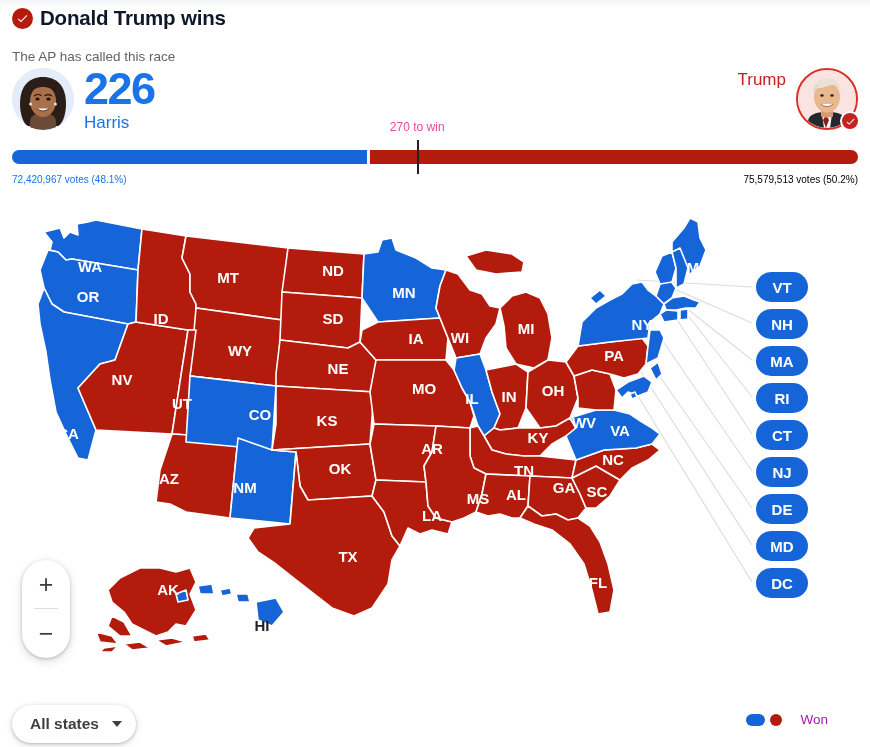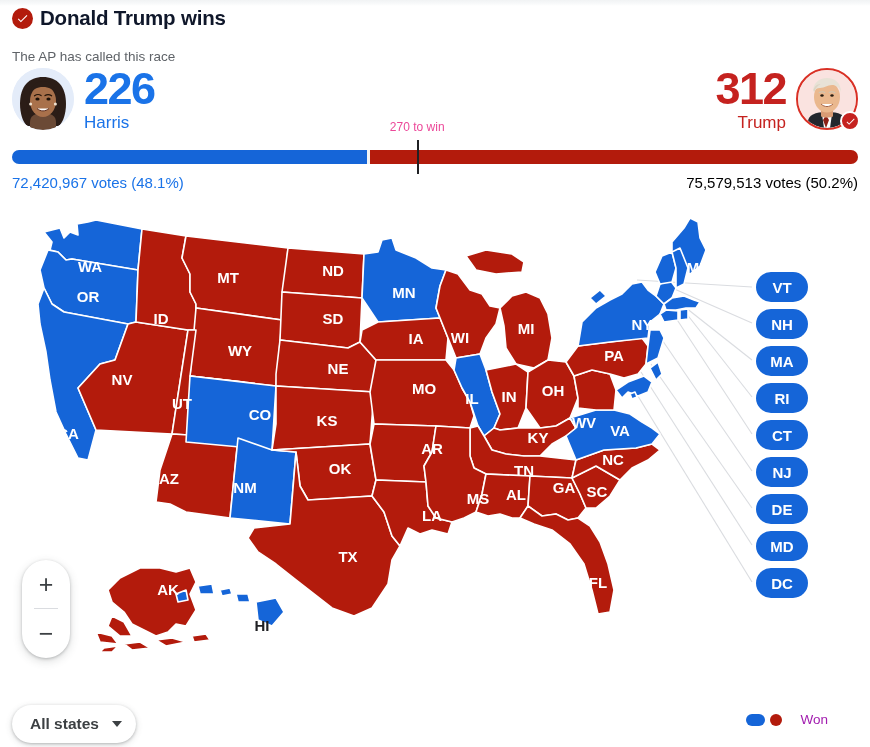--- a/index.html
+++ b/index.html
@@ -85,21 +85,21 @@
     position: absolute; top: 0; height: 14px;
     background: #B31B0C; border-radius: 0 7px 7px 0;
   }
   .tick {
     position: absolute; top: 18px; left: 405px;
     width: 2px; height: 34px; background: #202124;
   }
   .votes-row {
     position: absolute; top: 52px; left: 0; width: 846px;
     display: flex; justify-content: space-between;
-    font-size: 15px;
+    font-size: 10px;
   }
 
   
   .map-area { position: absolute; top: 212px; left: 0; width: 870px; height: 470px; }
   .map-svg { position: absolute; top: 0; left: 0; width: 870px; height: 470px; }
   .st { stroke: #ffffff; stroke-width: 1.6; stroke-linejoin: round; }
   .st.r { fill: #B31B0C; }
   .st.b { fill: #1565D8; }
   .st-label {
     font-family: "Liberation Sans", sans-serif;
@@ -214,21 +214,20 @@
         </div>
       </div>
       <div class="cand-nums l">
         <div class="ev blue-txt" style="color: rgb(26, 115, 232);">226</div>
         <div class="cand-name blue-txt" style="color: rgb(26, 115, 232);">Harris</div>
       </div>
     </div>
 
     <div class="cand right">
       <div class="cand-nums r">
-        <div class="ev red-txt" style="color: rgb(197, 34, 31);">312</div>
         <div class="cand-name red-txt" style="color: rgb(197, 34, 31);">Trump</div>
       </div>
       <div class="avatar-wrap">
         <div class="avatar trump">
           <svg viewBox="0 0 58 58">
             <defs>
                 <clipPath id="clipT">
                   <circle cx="29" cy="29" r="29"></circle>
                 </clipPath>
               </defs>

